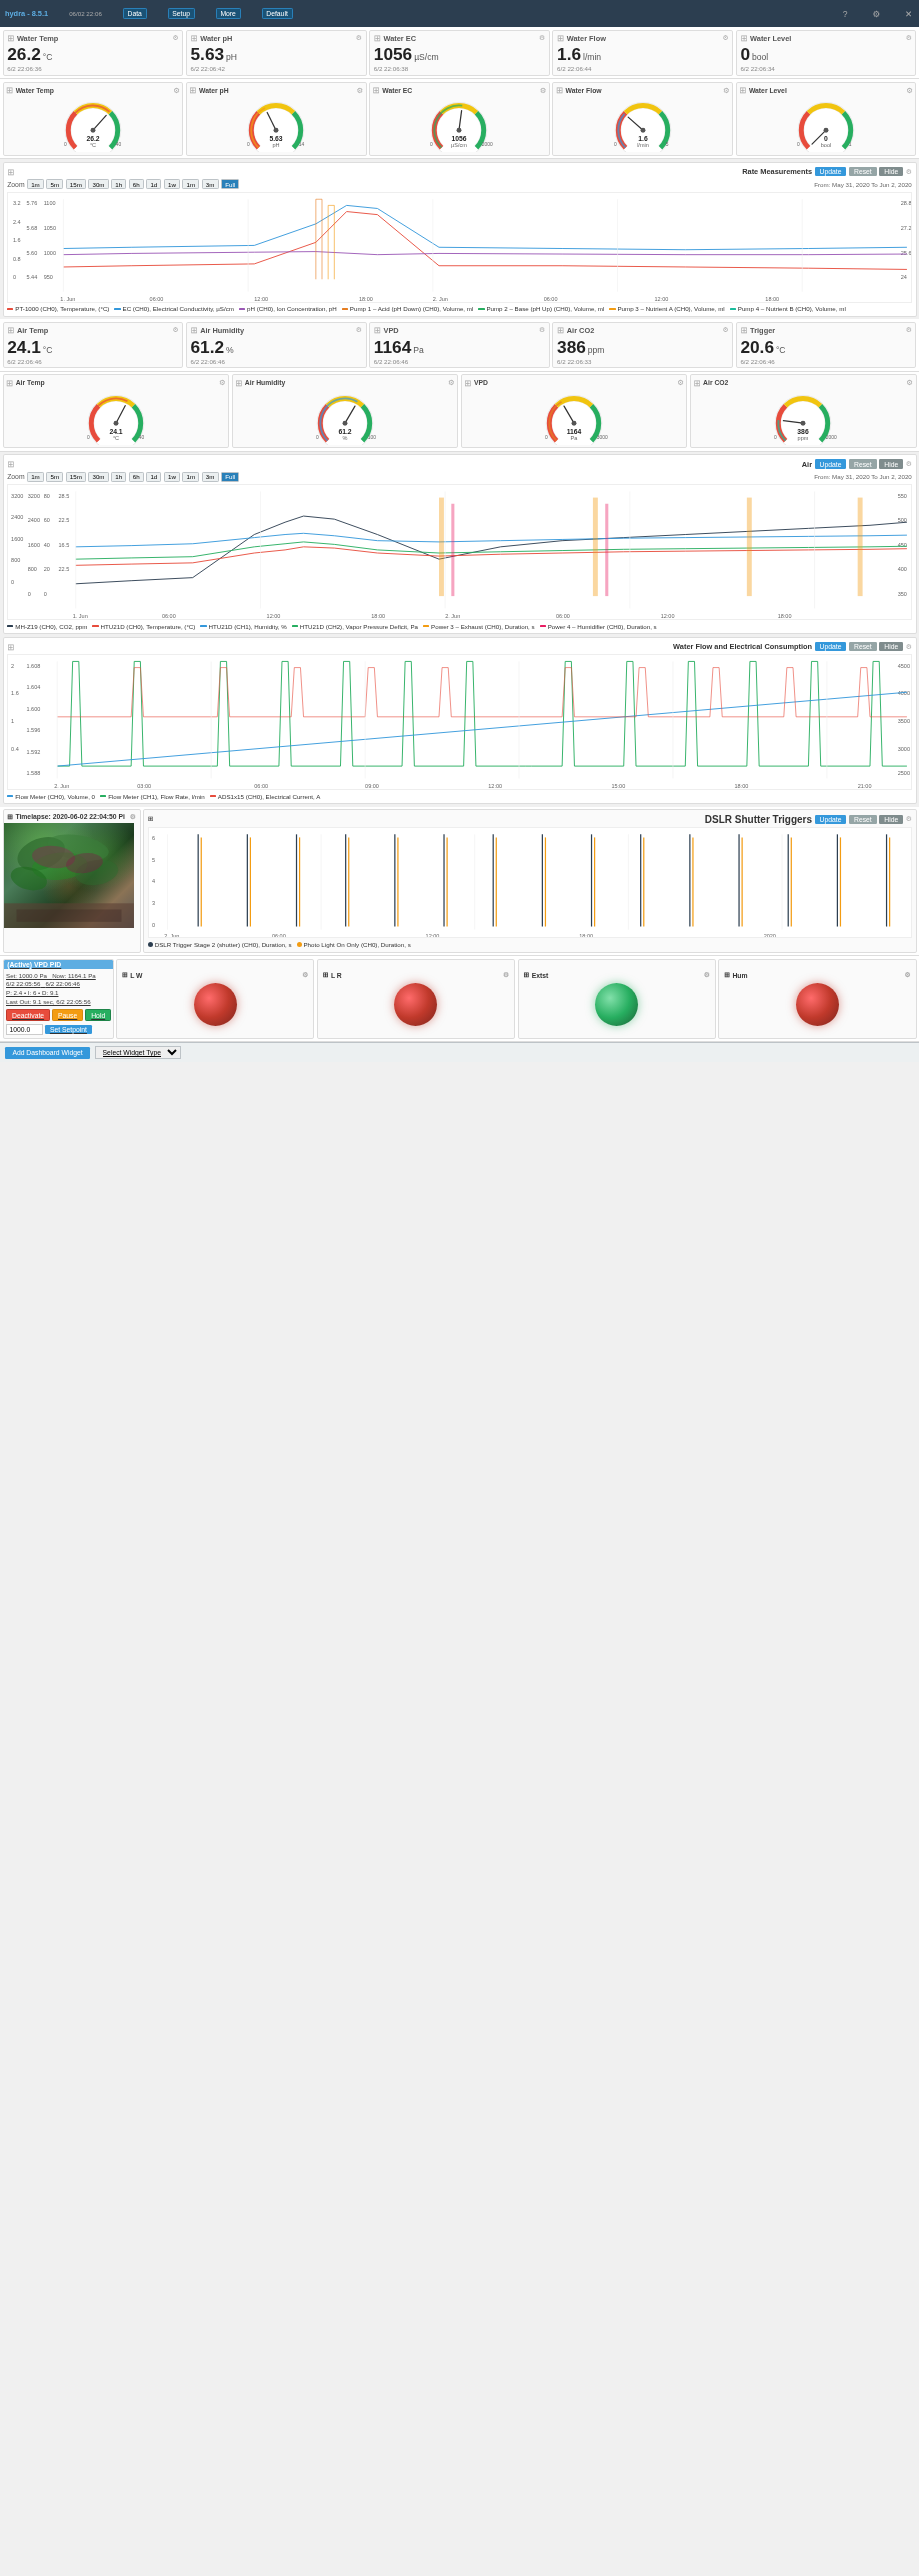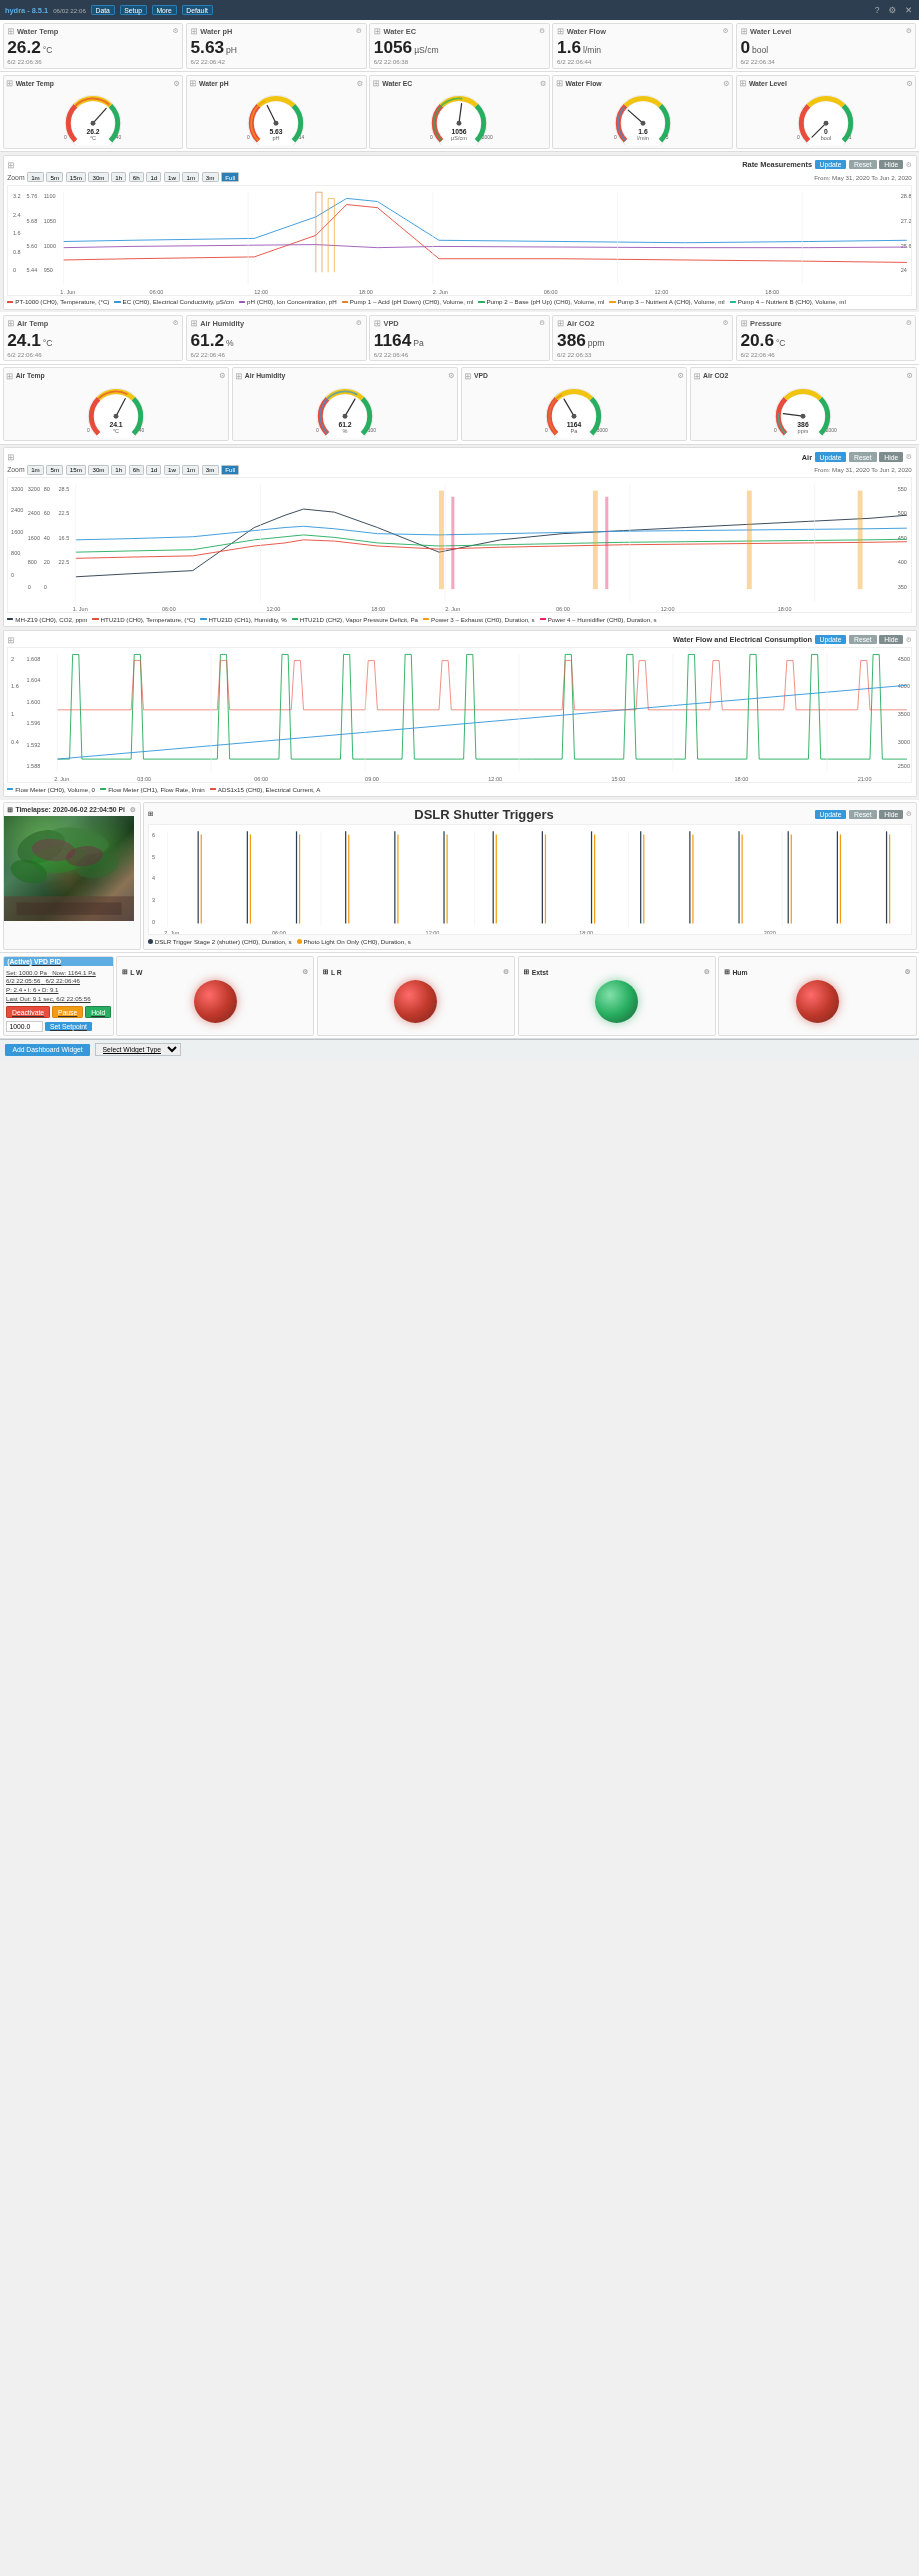--- a/index.html
+++ b/index.html
@@ -5,22 +5,22 @@
     * { box-sizing: border-box; margin: 0; padding: 0; }
     body { font-family: Arial, sans-serif; font-size: 6.8px; background: #f0f0f0; color: #333; width: 919px; }
     
     
     .top-nav {
       background: #2c3e50;
       color: white;
       display: flex;
       align-items: center;
       padding: 1.2px 5px;
-      height: 20px;
-      gap: 5px;
+      height: 27px;
+      gap: 21px;
     }
     .nav-brand { font-weight: bold; font-size: 7.4px; color: #5dade2; }
     .nav-date { font-size: 6.2px; color: #aaa; }
     .nav-btn { background: #1a5276; color: white; border: 0.6px solid #2980b9; padding: 0.6px 3.7px; font-size: 6.8px; cursor: pointer; border-radius: 1.2px; }
     .nav-spacer { flex: 1; }
     .nav-icon { color: #aaa; font-size: 8.6px; cursor: pointer; margin: 0 1.9px; }
 
     
     .widget-row {
       display: flex;
@@ -586,21 +586,21 @@
       </div>
       <div>
         <span class="widget-value">386</span>
         <span class="widget-unit">ppm</span>
       </div>
       <div class="widget-time">6/2 22:06:33</div>
     </div>
     <div class="widget-card">
       <div class="widget-header">
         <span class="widget-grid-icon">⊞</span>
-        <span class="widget-title">Pressure</span>
+        <span class="widget-title">Trigger</span>
         <span class="widget-gear">⚙</span>
       </div>
       <div>
         <span class="widget-value">20.6</span>
         <span class="widget-unit">°C</span>
       </div>
       <div class="widget-time">6/2 22:06:46</div>
     </div>
   </div>
 
@@ -903,21 +903,21 @@
 
         <rect x="0" y="130" width="210" height="40" fill="#5c4033" opacity="0.6"></rect>
         <rect x="20" y="140" width="170" height="20" fill="#3e2723" opacity="0.4"></rect>
       </svg>
     </div>
   </div>
 
   <div style="flex:1; border:0.6px solid #ddd; border-radius:1.9px; background:#fafafa; padding:3.7px;">
     <div class="chart-toolbar">
       <span>⊞</span>
-      <span style="flex:1;text-align:center;font-weight:bold;font-size:13px;">DSLR Shutter Triggers</span>
+      <span style="flex:1;text-align:right;font-weight:bold;font-size:10px;">DSLR Shutter Triggers</span>
       <button class="chart-btn">Update</button>
       <button class="chart-btn reset">Reset</button>
       <button class="chart-btn hide">Hide</button>
       <span style="color:#aaa;cursor:pointer;">⚙</span>
     </div>
     <div class="chart-area" style="height:111px;">
       <svg width="100%" height="111" viewBox="0 0 1239.77 180" style="font-size:11px">
 
         <text x="5" y="20" font-size="9" fill="#666">6</text>
         <text x="5" y="55" font-size="9" fill="#666">5</text>

